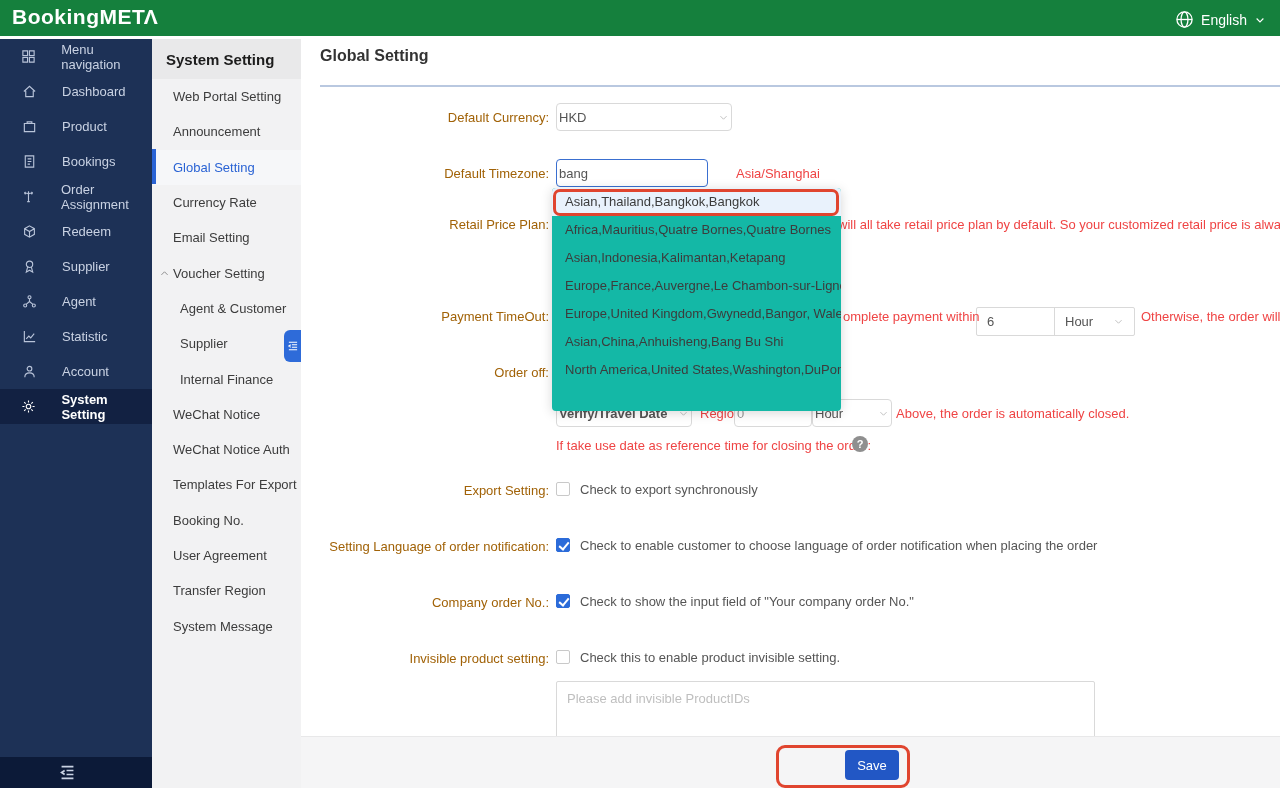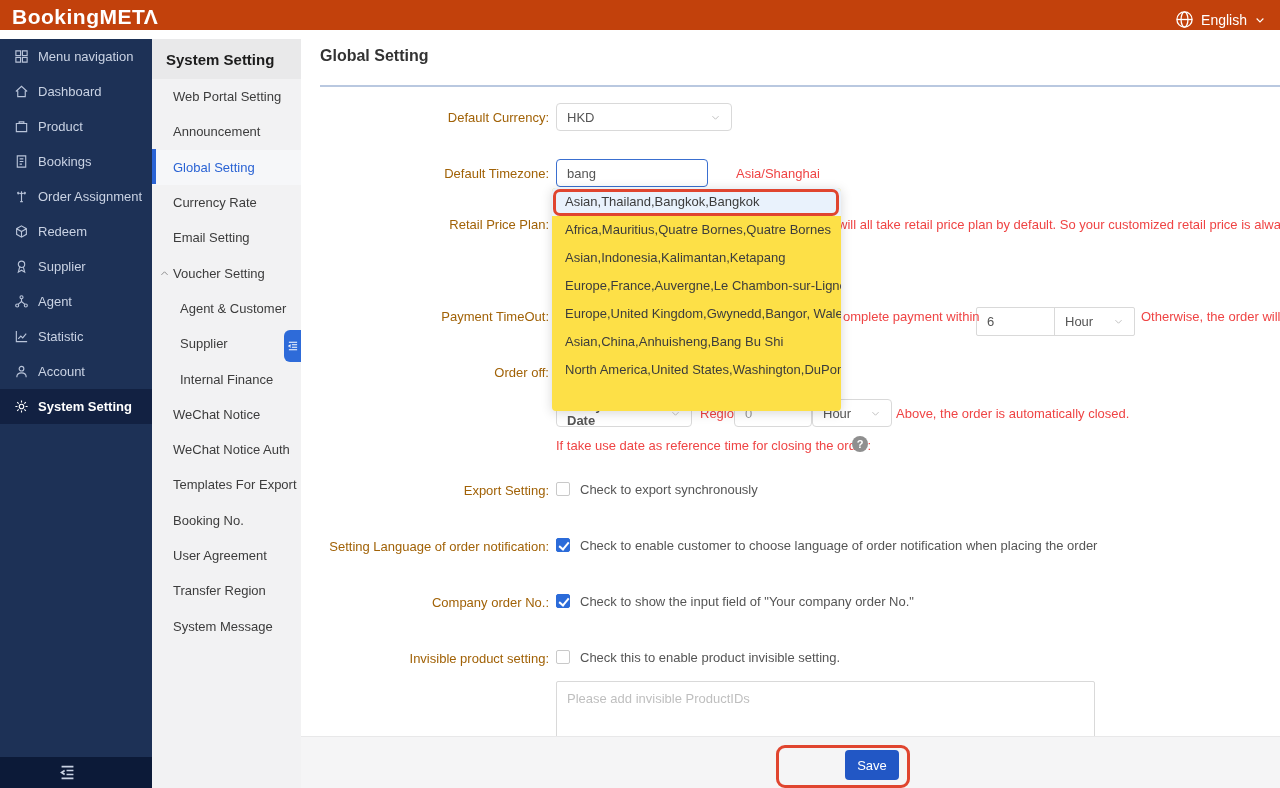--- a/index.html
+++ b/index.html
@@ -1,29 +1,29 @@
 <!DOCTYPE html>
 <html><head>
 <meta charset="utf-8">
 <style>
   * { margin:0; padding:0; box-sizing:border-box; }
   html,body { width:1280px; height:788px; overflow:hidden; background:#fff;
               font-family:"Liberation Sans", sans-serif; }
   #page { position:relative; width:1280px; height:788px; overflow:hidden; }
 
   
-  .topbar { position:absolute; left:0; top:0; width:1280px; height:30px; background:#c2410c; z-index:60; }
+  .topbar { position:absolute; left:0; top:0; width:1280px; height:36px; background:#15803d; z-index:60; }
   .logo { position:absolute; left:12px; top:5px; color:#fff; font-size:21px; font-weight:800; letter-spacing:.5px; }
   .lang { position:absolute; right:14px; top:0; height:39px; display:flex; align-items:center; gap:7px; color:#fff; }
   .lang svg { display:block; }
   .lang .label { font-size:14px; }
 
   
   .sidebar { position:absolute; left:0; top:39px; width:152px; height:718px; background:#1d3156; z-index:50; }
-  .nav-item { height:35px; display:flex; align-items:center; padding-left:13px; color:#c9d2e3; font-size:13px; cursor:pointer; }
+  .nav-item { height:35px; display:flex; align-items:center; padding-left:21px; color:#c9d2e3; font-size:13px; cursor:pointer;gap:16px; }
   .nav-item .icon { width:16px; height:16px; margin-right:9px; display:flex; align-items:center; justify-content:center; }
   .nav-item .icon svg { stroke:#b9c4d9; fill:none; stroke-width:1.2; }
   .nav-item.active { background:#122142; color:#fff; font-weight:bold; }
   .nav-item.active .icon svg { stroke:#fff; }
   .sidebar-foot { position:absolute; left:0; top:757px; width:152px; height:31px; background:#0c1a38; z-index:55; }
   .collapse-ic { position:absolute; left:58px; top:6px; }
   .collapse-ic svg { stroke:#c9d2e3; fill:none; stroke-width:1.4; }
 
   
   .submenu { position:absolute; left:152px; top:39px; width:149px; height:749px; background:#f2f2f3; z-index:40; }
@@ -41,21 +41,21 @@
 
   
   .main { position:absolute; left:301px; top:39px; width:979px; height:749px; background:#fff; }
   .page-title { position:absolute; left:19px; top:8px; font-size:16px; font-weight:bold; color:#333; }
   .title-divider { position:absolute; left:19px; top:46px; width:960px; height:2px; background:#b9c8e0; }
 
   .f-label { position:absolute; width:320px; text-align:right; font-size:13px; color:#a16207; line-height:18px; }
   .f-note  { position:absolute; font-size:13px; color:#ef4444; line-height:18px; white-space:nowrap; }
 
   .sel, .inp { position:absolute; height:28px; background:#fff; border:1px solid #d9d9d9; border-radius:4px;
-               font-size:13px; color:#555; display:flex; align-items:center; padding:0 10px; }
+               font-size:13px; color:#555; display:flex; align-items:center; padding:0 2px; }
   .sel { justify-content:space-between; cursor:pointer; }
   .sel .chev svg { stroke:#bfbfbf; fill:none; stroke-width:1.4; display:block; }
   .inp input { border:none; outline:none; width:100%; font-size:13px; color:#555; background:transparent;
                font-family:"Liberation Sans", sans-serif; }
   .inp.focused { border:1px solid #3a6fd0; }
   .caret-line { position:absolute; left:293px; top:166px; width:1px; height:15px; background:#333; }
 
   .pay-group { position:absolute; left:675px; top:268px; height:29px; display:flex; border:1px solid #d9d9d9; border-radius:2px; background:#fff; }
   .pay-group .cell { display:flex; align-items:center; font-size:13px; color:#555; padding:0 10px; }
   .pay-group .cell.num { width:77px; }
@@ -69,21 +69,21 @@
 
   .q-icon { position:absolute; left:551px; top:397px; width:16px; height:16px; border-radius:50%; background:#8f8f8f;
             color:#fff; font-size:11px; font-weight:bold; display:flex; align-items:center; justify-content:center; cursor:pointer; }
 
   textarea.invisible-ids { position:absolute; left:255px; top:642px; width:539px; height:110px; border:1px solid #d9d9d9;
             border-radius:2px; resize:none; font-size:13px; padding:9px 10px; color:#555;
             font-family:"Liberation Sans", sans-serif; background:#fff; }
   textarea.invisible-ids::placeholder { color:#bfbfbf; }
 
   
-  .dropdown { position:absolute; left:251px; top:149px; width:289px; height:223px; background:#fde047; border-radius:4px;
+  .dropdown { position:absolute; left:251px; top:149px; width:289px; height:223px; background:#14b8a6; border-radius:4px;
               box-shadow:0 2px 12px rgba(0,0,0,.16); z-index:30; overflow:hidden; }
   .dd-item { height:28px; line-height:28px; padding-left:13px; font-size:13px; color:#3c3c3c; white-space:nowrap; cursor:pointer; }
   .dd-item.hl { background:#e9f2fc; }
   .dd-annotation { position:absolute; left:1px; top:1px; width:286px; height:27px; border:3px solid #e0452f;
                    border-radius:7px; pointer-events:none; }
 
   
   .footer { position:absolute; left:301px; top:737px; width:979px; height:51px; background:#f5f5f6;
             box-shadow:0 -1px 0 #e8e8e9; z-index:45; }
   .save-btn { position:absolute; left:544px; top:13px; width:54px; height:30px; background:#2257c5; color:#fff;

